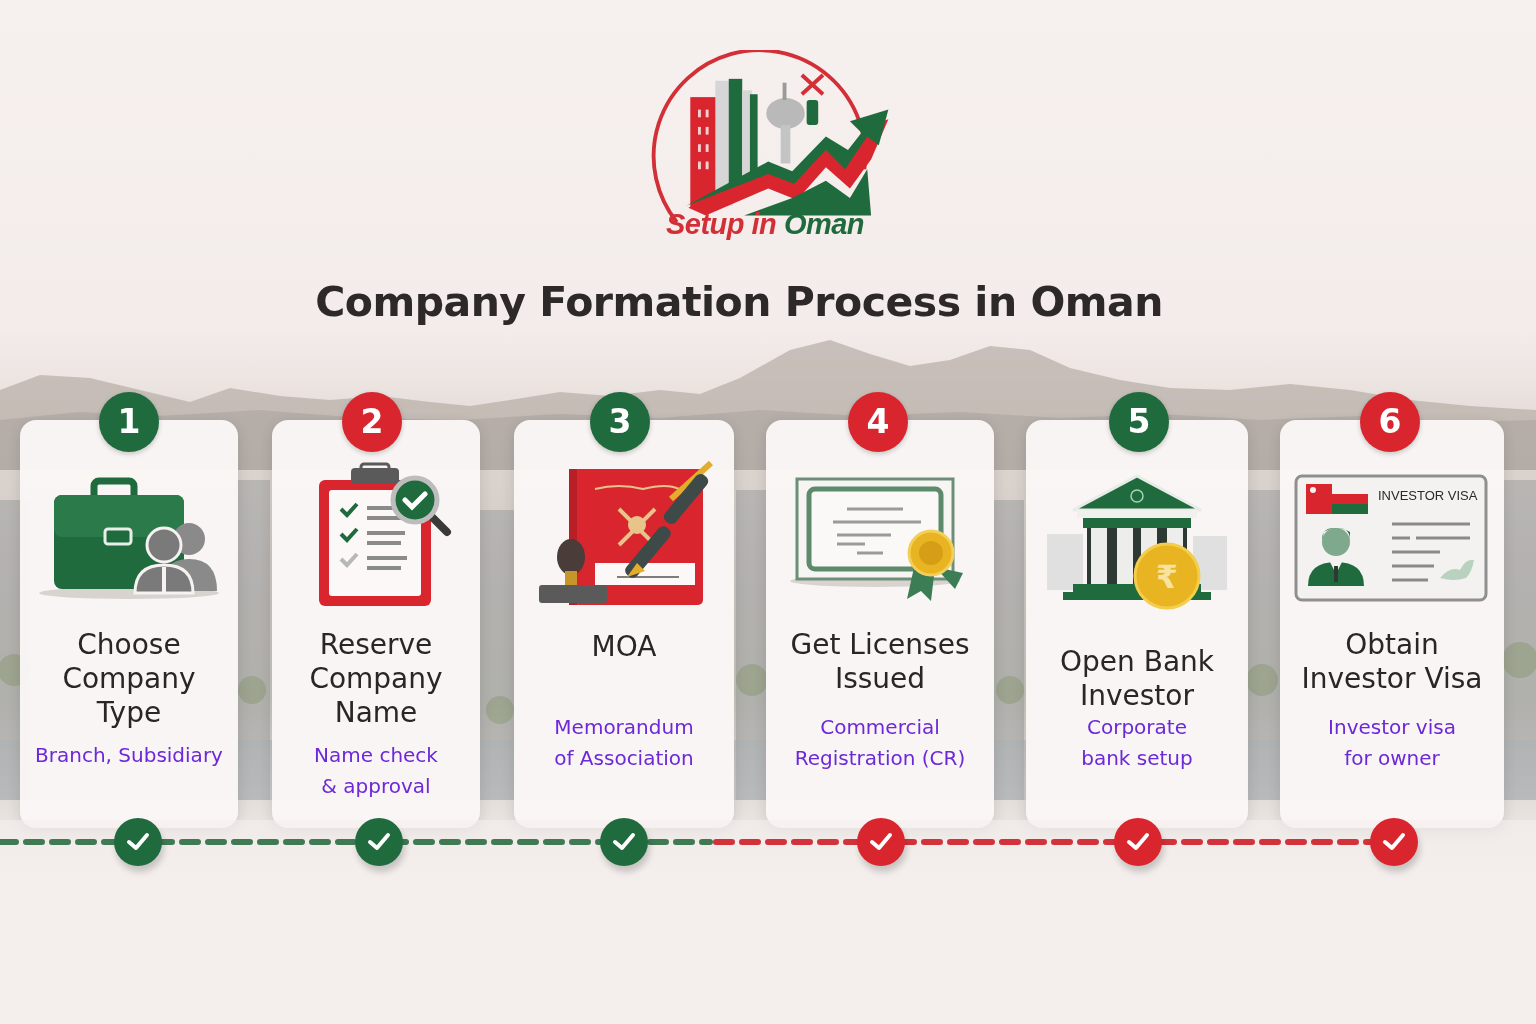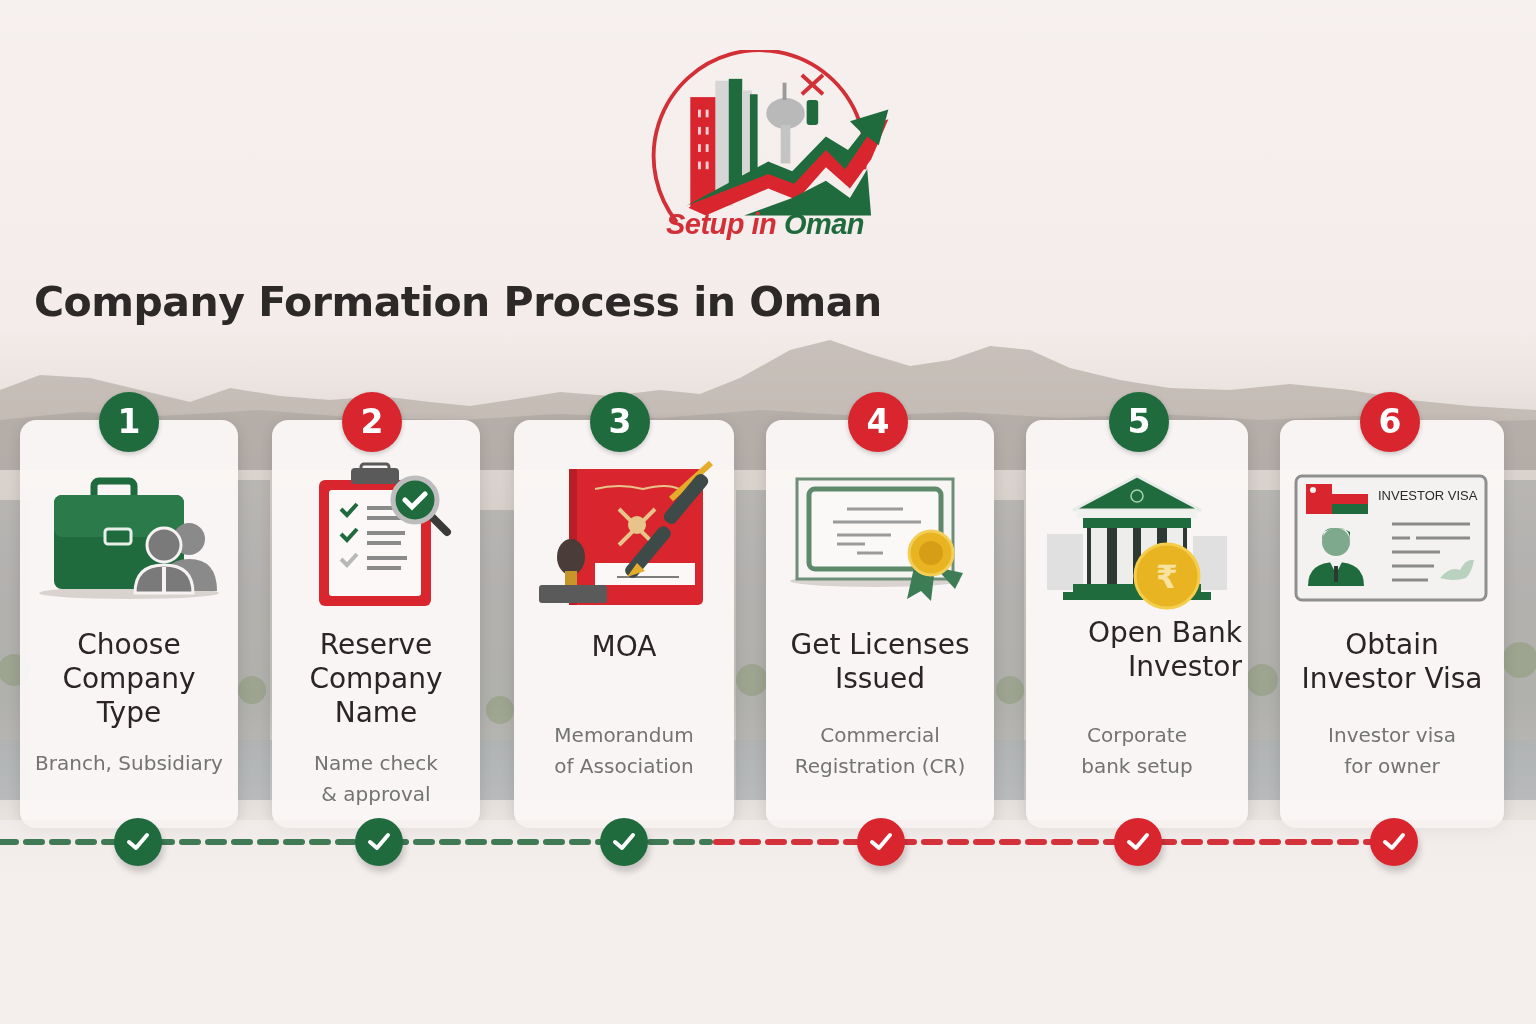--- a/index.html
+++ b/index.html
@@ -23,21 +23,21 @@
   .logo { position: absolute; left: 648px; top: 50px; width: 250px; height: 200px; }
   .logo-text {
     position: absolute; left: 655px; top: 208px; width: 220px; text-align: center;
     font-family: "Liberation Sans", sans-serif; font-weight: bold; font-style: italic; font-size: 29px;
     letter-spacing: -0.5px;
   }
   .logo-text .red { color: #d32f37; }
   .logo-text .green { color: #1f6b3d; }
 
   .title {
-    position: absolute; left: 0; top: 278px; width: 1444px; text-align: left;
+    position: absolute; left: 0; top: 278px; width: 1444px; text-align: center;
     font-family: "DejaVu Sans", sans-serif; font-weight: bold; font-size: 41px;
     color: #2d2928; letter-spacing: -0.5px; padding-left: 34px;
   }
 
   .card {
     position: absolute; top: 420px; height: 408px;
     background: rgba(250,247,246,0.96);
     border-radius: 16px;
     box-shadow: 0 4px 14px rgba(0,0,0,0.12);
   }
@@ -52,21 +52,21 @@
 
   .icon-box { position: absolute; left: 0; right: 0; top: 44px; height: 150px; display: flex; justify-content: center; align-items: center; }
   .icon-box svg { overflow: visible; }
 
   .step-title {
     position: absolute; left: 6px; right: 6px; text-align: center;
     font-weight: normal; font-size: 28px; line-height: 34px; color: #2b2625;
   }
   .step-desc {
     position: absolute; left: 6px; right: 6px; text-align: center;
-    font-size: 20px; line-height: 31px; color: #737373; margin-top: 8px;
+    font-size: 20px; line-height: 31px; color: #6d28d9;
   }
 
   .timeline { position: absolute; left: 0; top: 820px; width: 1536px; height: 50px; }
   .check {
     position: absolute; top: 818px; width: 48px; height: 48px; border-radius: 50%;
     display: flex; align-items: center; justify-content: center;
     box-shadow: 2px 6px 6px rgba(0,0,0,0.18);
   }
 </style>
 </head>
@@ -274,21 +274,21 @@
           <rect x="80" y="64" width="16" height="56"></rect>
           <rect x="104" y="64" width="16" height="56"></rect>
           <rect x="130" y="64" width="16" height="56"></rect>
         </g>
       <rect x="36" y="120" width="128" height="8" fill="#1f6b3d"></rect>
       <rect x="26" y="128" width="148" height="8" fill="#1f6b3d"></rect>
       <circle cx="130" cy="112" r="32" fill="#e8b421" stroke="#f5cd4c" stroke-width="3"></circle>
       <text x="130" y="124" text-anchor="middle" font-size="32" font-weight="bold" fill="#f7e2a0" font-family="DejaVu Sans, sans-serif">₹</text>
     </svg>
   </div>
-  <div class="step-title" style="top:196px;text-align:right;">
+  <div class="step-title" style="top:225px;">
     <div>Open Bank</div>
     <div>Investor</div>
   </div>
   <div class="step-desc" style="top:292px;">
     <div>Corporate</div>
     <div>bank setup</div>
   </div>
 </div>
 
 <div class="card" style="left:1280px;width:224px;">

